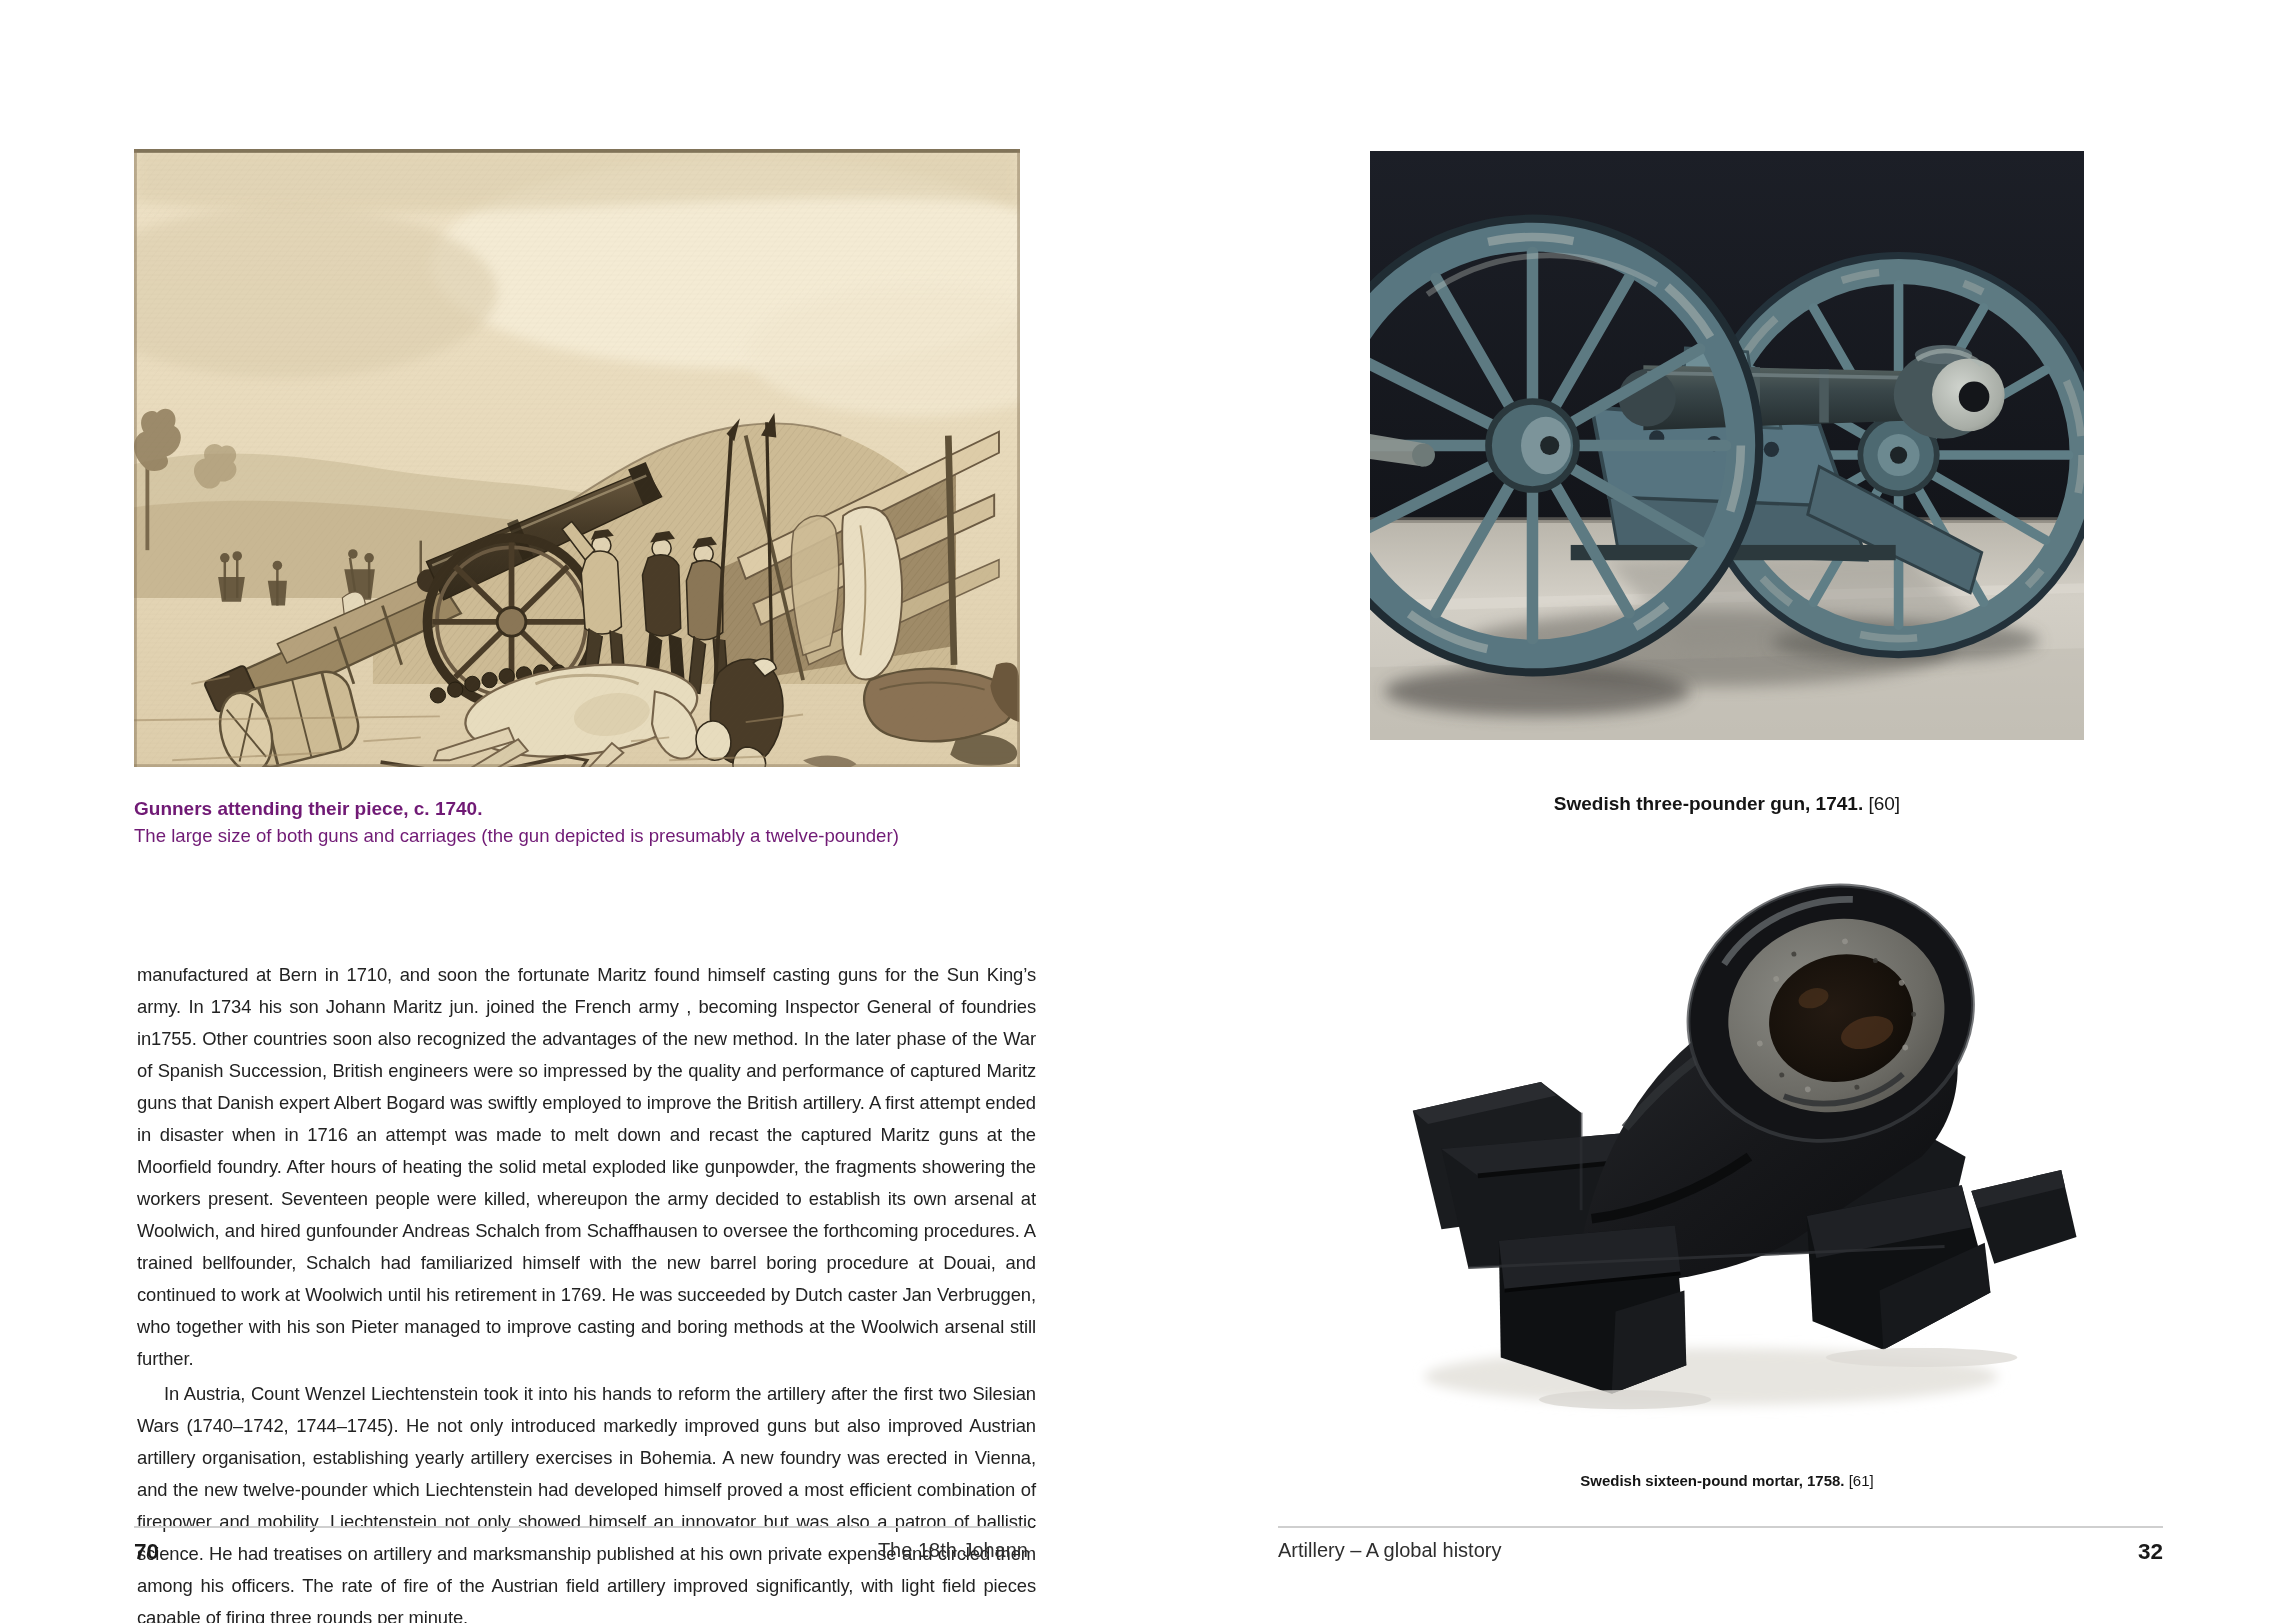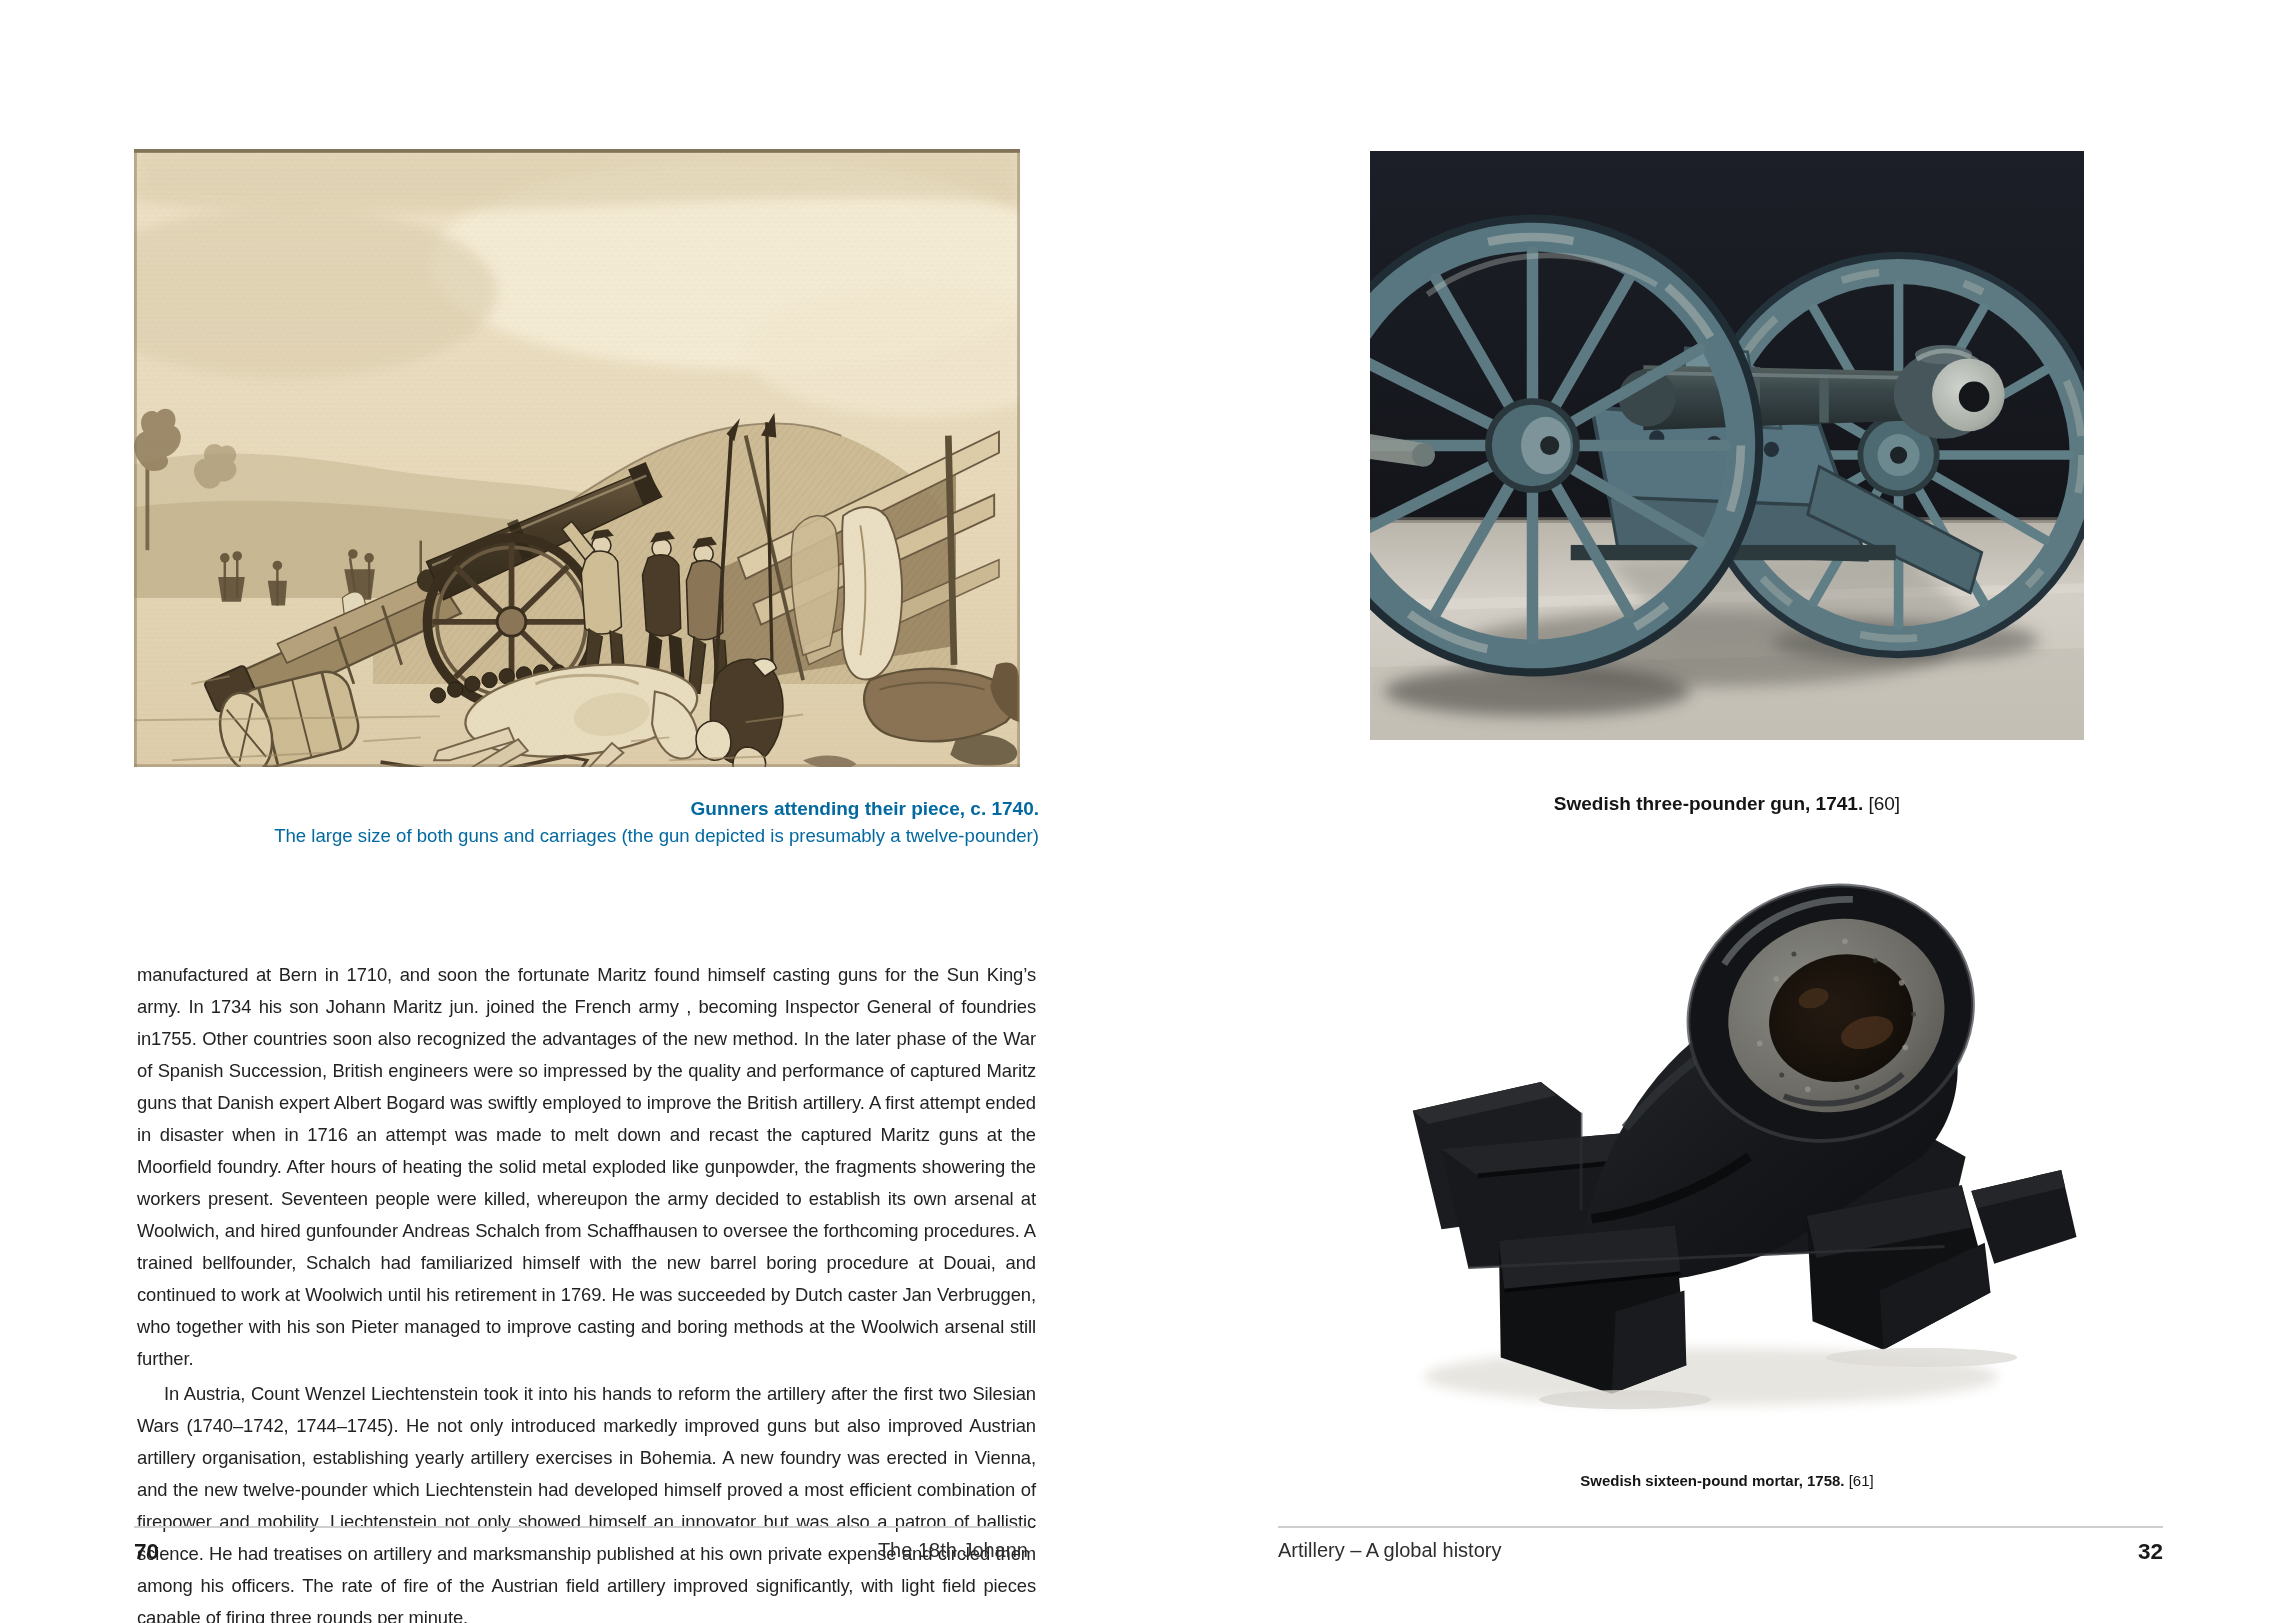--- a/index.html
+++ b/index.html
@@ -4,22 +4,22 @@
 <style>
   html,body{margin:0;padding:0;}
   body{
     width:2294px;height:1623px;position:relative;background:#ffffff;
     font-family:"Liberation Sans", sans-serif;color:#1b1b1b;overflow:hidden;
   }
   .abs{position:absolute;}
   
   .engraving-frame{left:134px;top:149px;width:886px;height:618px;}
   .engraving-frame svg{display:block;width:100%;height:100%;}
-  .caption-left{left:134px;top:795px;width:905px;text-align:right;
-    font-size:18.6px;line-height:27px;color:#0369a1;}
+  .caption-left{left:134px;top:795px;width:905px;text-align:left;
+    font-size:18.6px;line-height:27px;color:#701a75;}
   .caption-left .cap-title{font-weight:bold;font-size:19px;}
   .body-text{left:134px;top:956px;width:905px;font-size:18.4px;line-height:32px;
     text-align:justify;color:#222;letter-spacing:-0.1px;}
   .body-text p{margin:3px;}
   .body-text p.indent{text-indent:27px;}
   
   .footer-rule{height:1.9px;background:#cfcfcf;top:1526px;}
   .footer-rule.fl{left:134px;width:894px;}
   .footer-rule.fr{left:1278px;width:885px;}
   .footer-row{top:1539px;height:32.5px;font-size:20px;color:#2e2e2e;display:flex;

